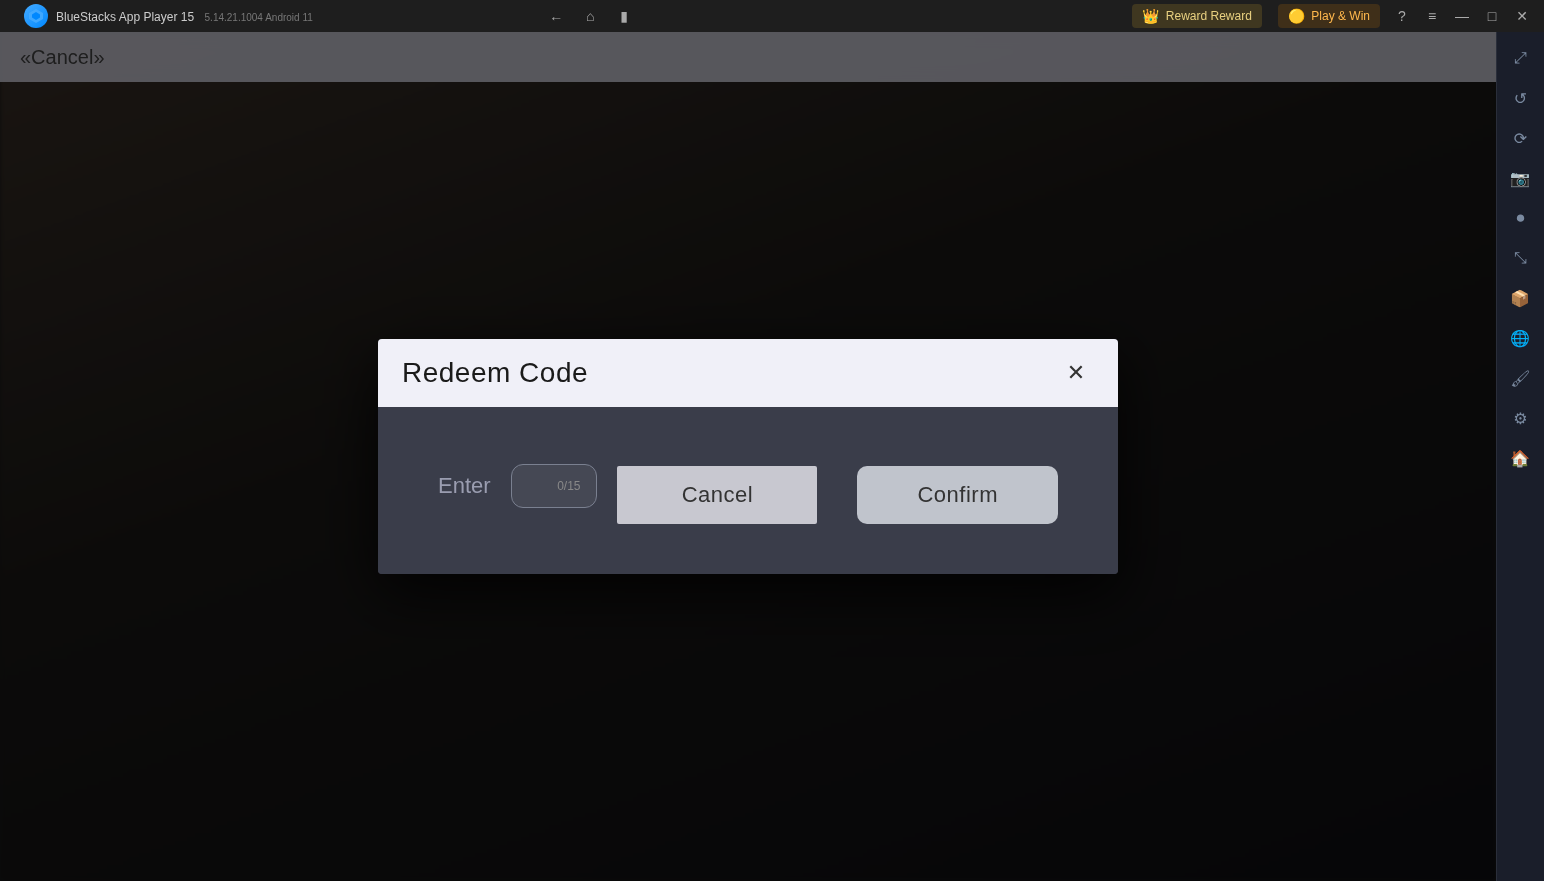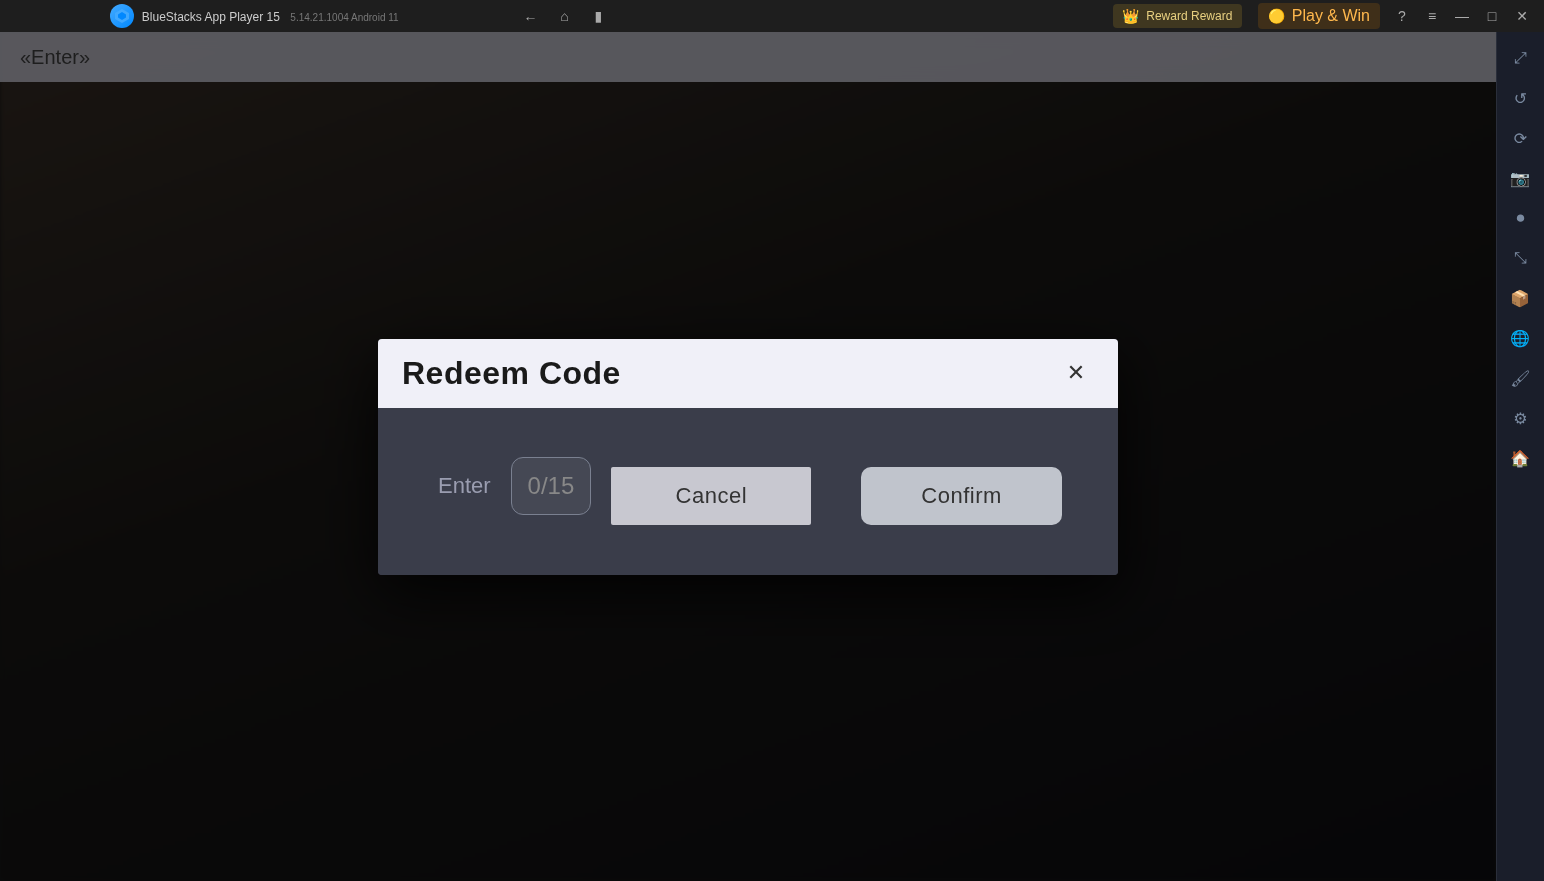--- a/index.html
+++ b/index.html
@@ -22,23 +22,22 @@
       background: #1e1e1e;
       display: flex;
       align-items: center;
       z-index: 100;
     }
 
     .title-bar-left {
       display: flex;
       align-items: center;
       gap: 8px;
-      padding: 0 8px;
+      padding: 0 24px;
       flex: 1;
-      justify-content: center;
     }
 
     .bluestacks-logo {
       width: 24px;
       height: 24px;
       background: linear-gradient(135deg, #4af, #08f);
       border-radius: 50%;
       display: flex;
       align-items: center;
       justify-content: center;
@@ -99,21 +98,21 @@
       cursor: pointer;
     }
 
     .play-win-btn .coin-icon {
       color: #ffa500;
       font-size: 14px;
     }
 
     .play-win-btn .label {
       color: #ffb84d;
-      font-size: 16px;
+      font-size: 12px;
     }
 
     .title-bar-right {
       display: flex;
       align-items: center;
       gap: 2px;
       padding: 0 8px;
     }
 
     .tb-icon-btn {
@@ -221,22 +220,22 @@
 
     .modal-header {
       background: #f0f0f8;
       padding: 16px 24px;
       display: flex;
       align-items: center;
       justify-content: space-between;
     }
 
     .modal-title {
-      font-size: 32px;
-      font-weight: 700;
+      font-size: 28px;
+      font-weight: 400;
       color: #1a1a1a;
       letter-spacing: 0.5px;
     }
 
     .modal-close-btn {
       width: 36px; height: 36px;
       display: flex; align-items: center; justify-content: center;
       font-size: 22px;
       color: #333;
       cursor: pointer;
@@ -258,31 +257,31 @@
       font-weight: 400;
     }
 
     .code-input-container {
       width: 100%;
     }
 
     .code-input-counter {
       text-align: right;
       color: #888;
-      font-size: 24px;
+      font-size: 12px;
       padding: 14px 16px;
       background: rgba(255,255,255,0.06);
       border: 1px solid #7a8090;
       border-radius: 12px;
       width: 100%;
     }
 
     .modal-buttons {
       display: flex;
-      gap: 50px;
+      gap: 40px;
       margin-top: 19px;
       width: 100%;
       justify-content: center;
     }
 
     .btn-cancel {
       background: #c8c8d0;
       border: none;
       border-radius: 2px;
       padding: 16px 60px;
@@ -350,21 +349,21 @@
     <div class="tb-icon-btn">□</div>
     <div class="tb-icon-btn close">✕</div>
   </div>
 </div>
 
 <div class="main-content">
 
   <div class="game-bg"></div>
 
   <div class="game-top-bar">
-    <span class="game-top-bar-text">«Enter»</span>
+    <span class="game-top-bar-text">«Cancel»</span>
   </div>
 
   <div class="overlay"></div>
 
   <div class="modal-backdrop">
     <div class="modal">
 
       <div class="modal-header">
         <span class="modal-title">Redeem Code</span>
         <div class="modal-close-btn">

